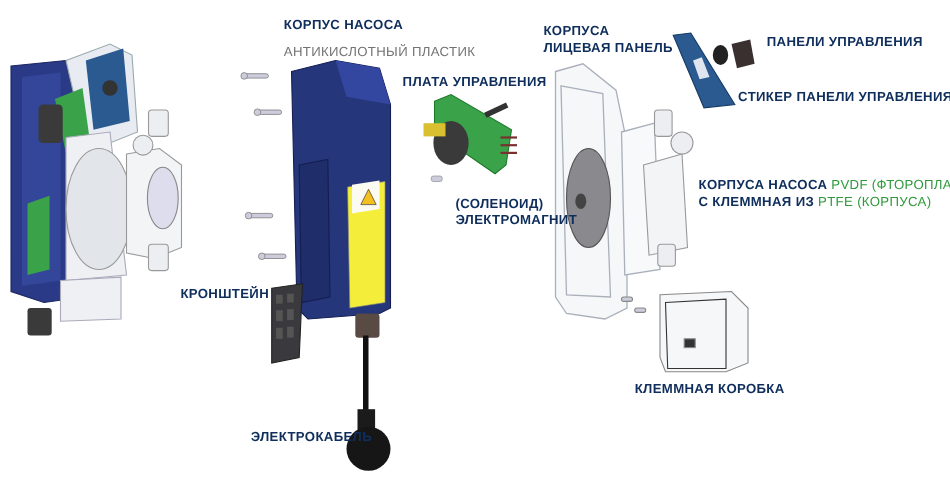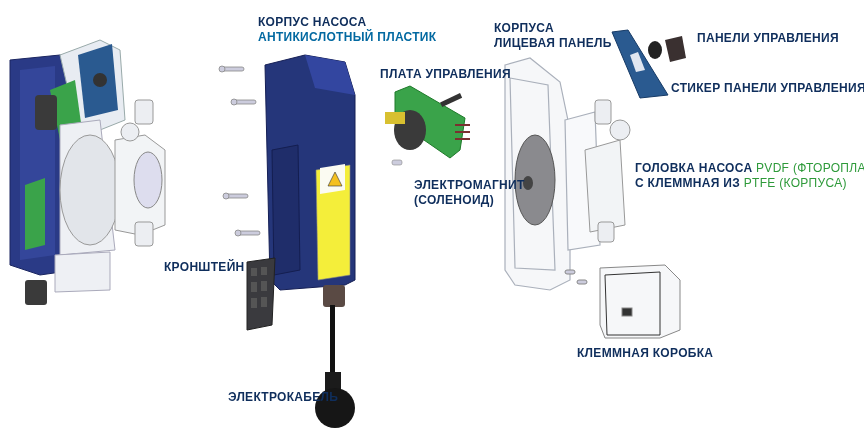--- a/index.html
+++ b/index.html
@@ -1,21 +1,21 @@
 <!DOCTYPE html>
 <html><head>
   <meta charset="utf-8">
   <style>
     html, body { margin: 0; padding: 0; background: #ffffff; }
     body { width: 864px; height: 446px; position: relative; overflow: hidden;
            font-family: "Liberation Sans", sans-serif; }
     .lbl { position: absolute; font-weight: bold; font-size: 12px; line-height: 15px;
            color: #0f2e5c; letter-spacing: 0.3px; white-space: nowrap; }
     .green { color: #2e9a3a; font-weight: normal; }
-    .sub { font-weight: bold; color: #0369a1; }
+    .sub { font-weight: normal; color: #737373; margin-top: 10px; }
     svg.art { position: absolute; left: 0; top: 0; }
   </style>
 </head>
 <body>
 
 <svg class="art" width="864" height="446" viewBox="0 0 864 446">
 
   <g>
     <path d="M10 60 L60 55 L75 60 L75 270 L40 275 L10 265 Z" fill="#2a3a86" stroke="#1a2560" stroke-width="1"></path>
     <path d="M20 70 L55 66 L55 255 L20 260 Z" fill="#34469a"></path>
@@ -120,44 +120,44 @@
     <rect x="565" y="270" width="10" height="4" rx="2" fill="#ccd"></rect>
     <rect x="577" y="280" width="10" height="4" rx="2" fill="#ccd"></rect>
   </g>
 </svg>
 
 <div class="lbl" style="left:258px;top:15px;">
   <div>КОРПУС НАСОСА</div>
   <div class="sub">АНТИКИСЛОТНЫЙ ПЛАСТИК</div>
 </div>
 
-<div class="lbl" style="left:380px;top:67px;">ПЛАТА УПРАВЛЕНИЯ</div>
+<div class="lbl" style="left:366px;top:67px;">ПЛАТА УПРАВЛЕНИЯ</div>
 
 <div class="lbl" style="left:494px;top:21px;">
   <div>КОРПУСА</div>
   <div>ЛИЦЕВАЯ ПАНЕЛЬ</div>
 </div>
 
 <div class="lbl" style="left:697px;top:31px;">ПАНЕЛИ УПРАВЛЕНИЯ</div>
 
 <div class="lbl" style="left:671px;top:81px;">СТИКЕР ПАНЕЛИ УПРАВЛЕНИЯ</div>
 
 <div class="lbl" style="left:635px;top:161px;">
   <div>
-    <span>ГОЛОВКА НАСОСА</span>
+    <span>КОРПУСА НАСОСА</span>
     <span class="green">PVDF (ФТОРОПЛАСТ)</span>
   </div>
   <div>
     <span>С КЛЕММНАЯ ИЗ</span>
     <span class="green">PTFE (КОРПУСА)</span>
   </div>
 </div>
 
 <div class="lbl" style="left:414px;top:178px;">
+  <div>(СОЛЕНОИД)</div>
   <div>ЭЛЕКТРОМАГНИТ</div>
-  <div>(СОЛЕНОИД)</div>
 </div>
 
 <div class="lbl" style="left:164px;top:260px;">КРОНШТЕЙН</div>
 
 <div class="lbl" style="left:228px;top:345px;margin-top:45px;">ЭЛЕКТРОКАБЕЛЬ</div>
 
 <div class="lbl" style="left:577px;top:346px;">КЛЕММНАЯ КОРОБКА</div>
 
 </body></html>

